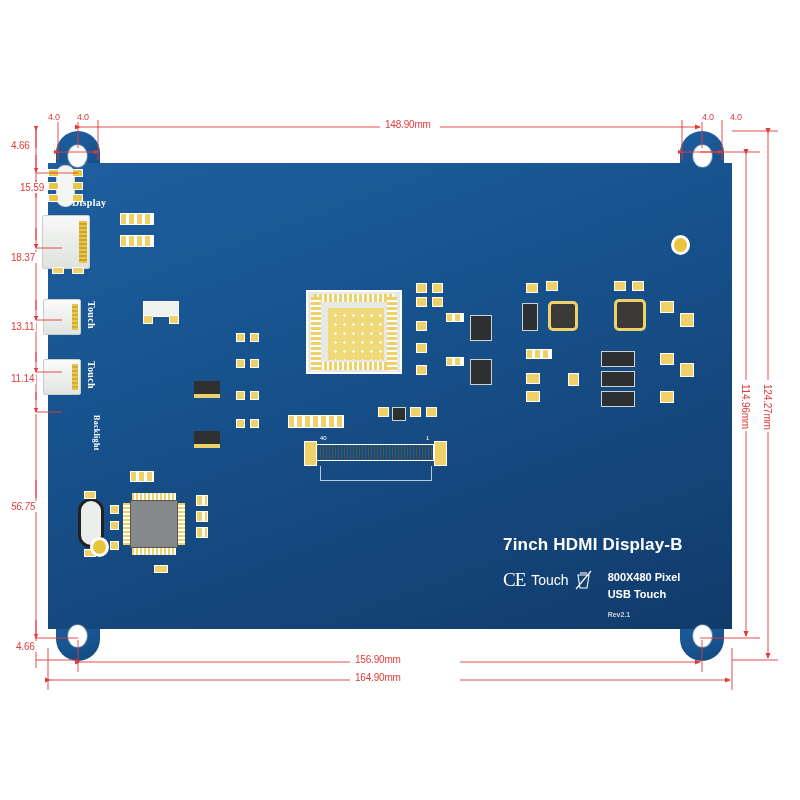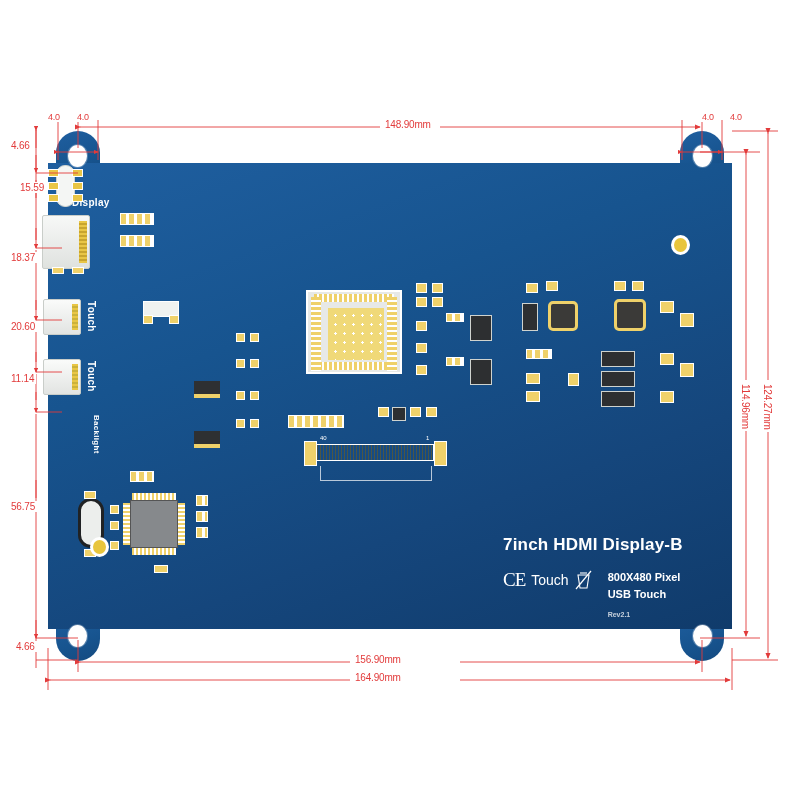--- a/index.html
+++ b/index.html
@@ -117,21 +117,21 @@
   }
   .conn-bl .pad {
     position: absolute; width: 9px; height: 6px;
     background: #e9c646; border: 1px solid #fff;
   }
   .silk {
     position: absolute;
     color: #ffffff;
     font-size: 10px;
     font-weight: bold;
-    font-family: Liberation Sans, sans-serif;
+    font-family: Liberation Serif, serif;
     letter-spacing: 0.3px;
     white-space: nowrap;
   }
   .silk.vert { writing-mode: vertical-rl; }
 
   
   .comp { position: absolute; }
   .pad-y { background: #efd16a; border: 1px solid #ffffff; box-sizing: border-box; }
   .pad-w { background: #f0f2f0; border: 1px solid #ffffff; box-sizing: border-box; }
   .ic-dark { background: #2d2f31; border: 1px solid #cfd3cf; box-sizing: border-box; }
@@ -498,23 +498,23 @@
   <div class="dim-label" style="left:383px; top:119px;">148.90mm</div>
 
   <div class="dim-label small" style="left:46px; top:112px;">4.0</div>
   <div class="dim-label small" style="left:75px; top:112px;">4.0</div>
   <div class="dim-label small" style="left:700px; top:112px;">4.0</div>
   <div class="dim-label small" style="left:728px; top:112px;">4.0</div>
 
   <div class="dim-label" style="left:9px; top:140px;">4.66</div>
   <div class="dim-label" style="left:18px; top:182px;">15.59</div>
   <div class="dim-label" style="left:9px; top:252px;">18.37</div>
-  <div class="dim-label" style="left:9px; top:321px;">20.60</div>
+  <div class="dim-label" style="left:9px; top:321px;">13.11</div>
   <div class="dim-label" style="left:9px; top:373px;text-align:center;">11.14</div>
-  <div class="dim-label" style="left:9px; top:501px;">56.75</div>
+  <div class="dim-label" style="left:9px; top:501px;font-style:italic;">56.75</div>
   <div class="dim-label" style="left:14px; top:641px;">4.66</div>
 
   <div class="dim-label v" style="left:740px; top:382px;">114.96mm</div>
   <div class="dim-label v" style="left:762px; top:382px;">124.27mm</div>
 
   <div class="dim-label" style="left:353px; top:654px;">156.90mm</div>
   <div class="dim-label" style="left:353px; top:672px;">164.90mm</div>
 
 </div>
 

